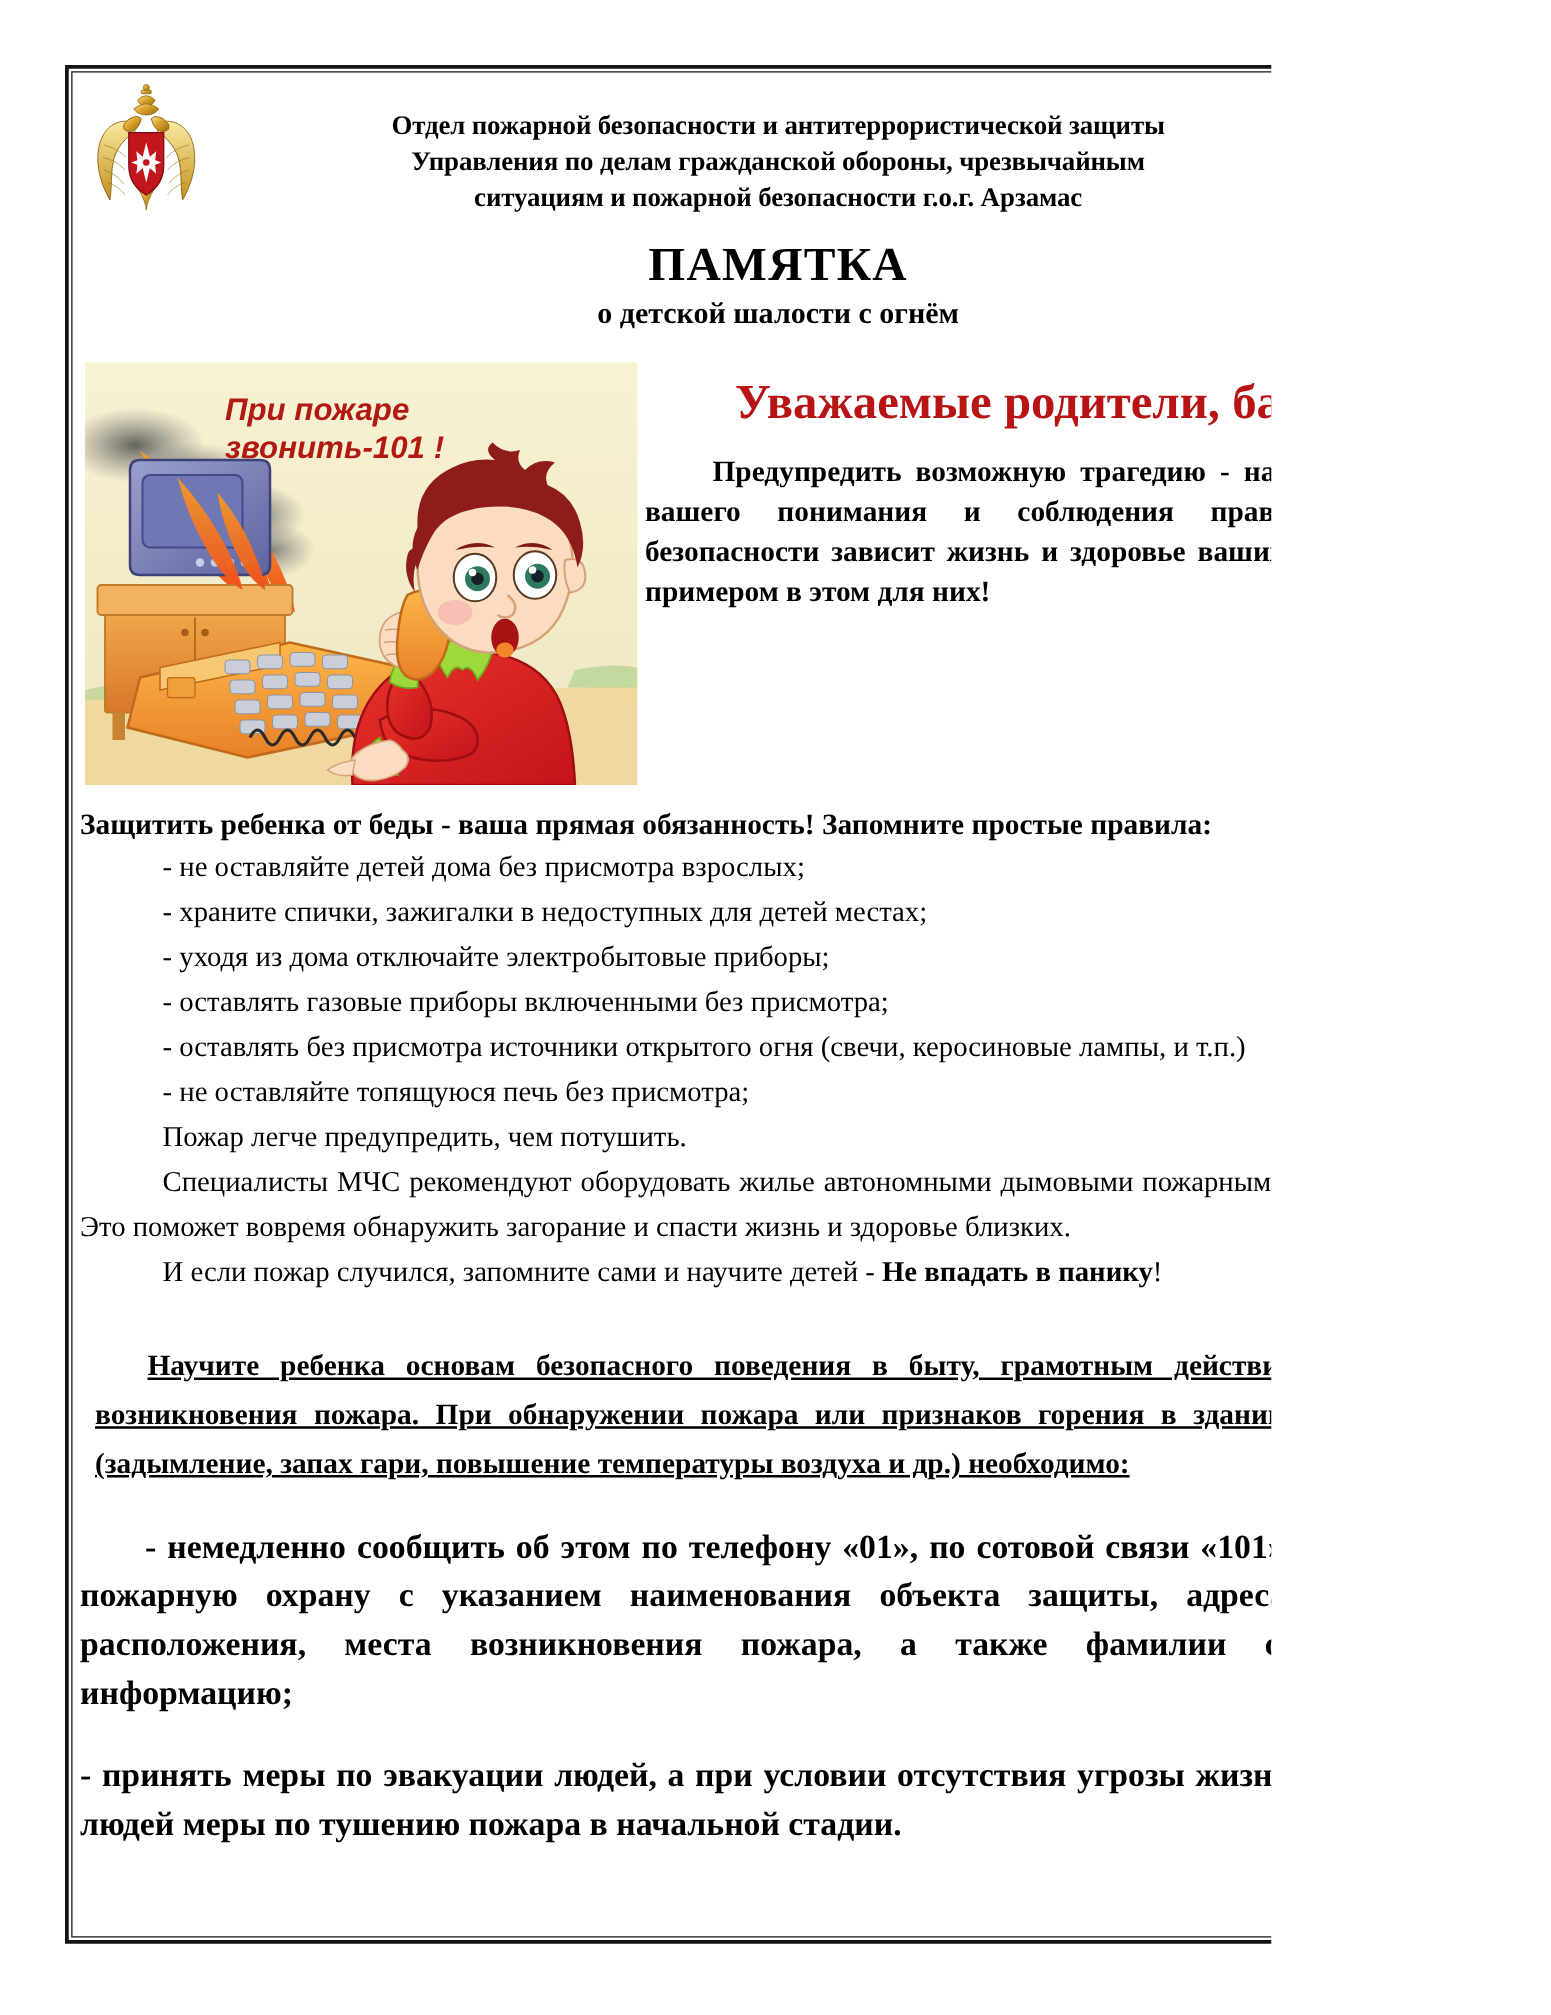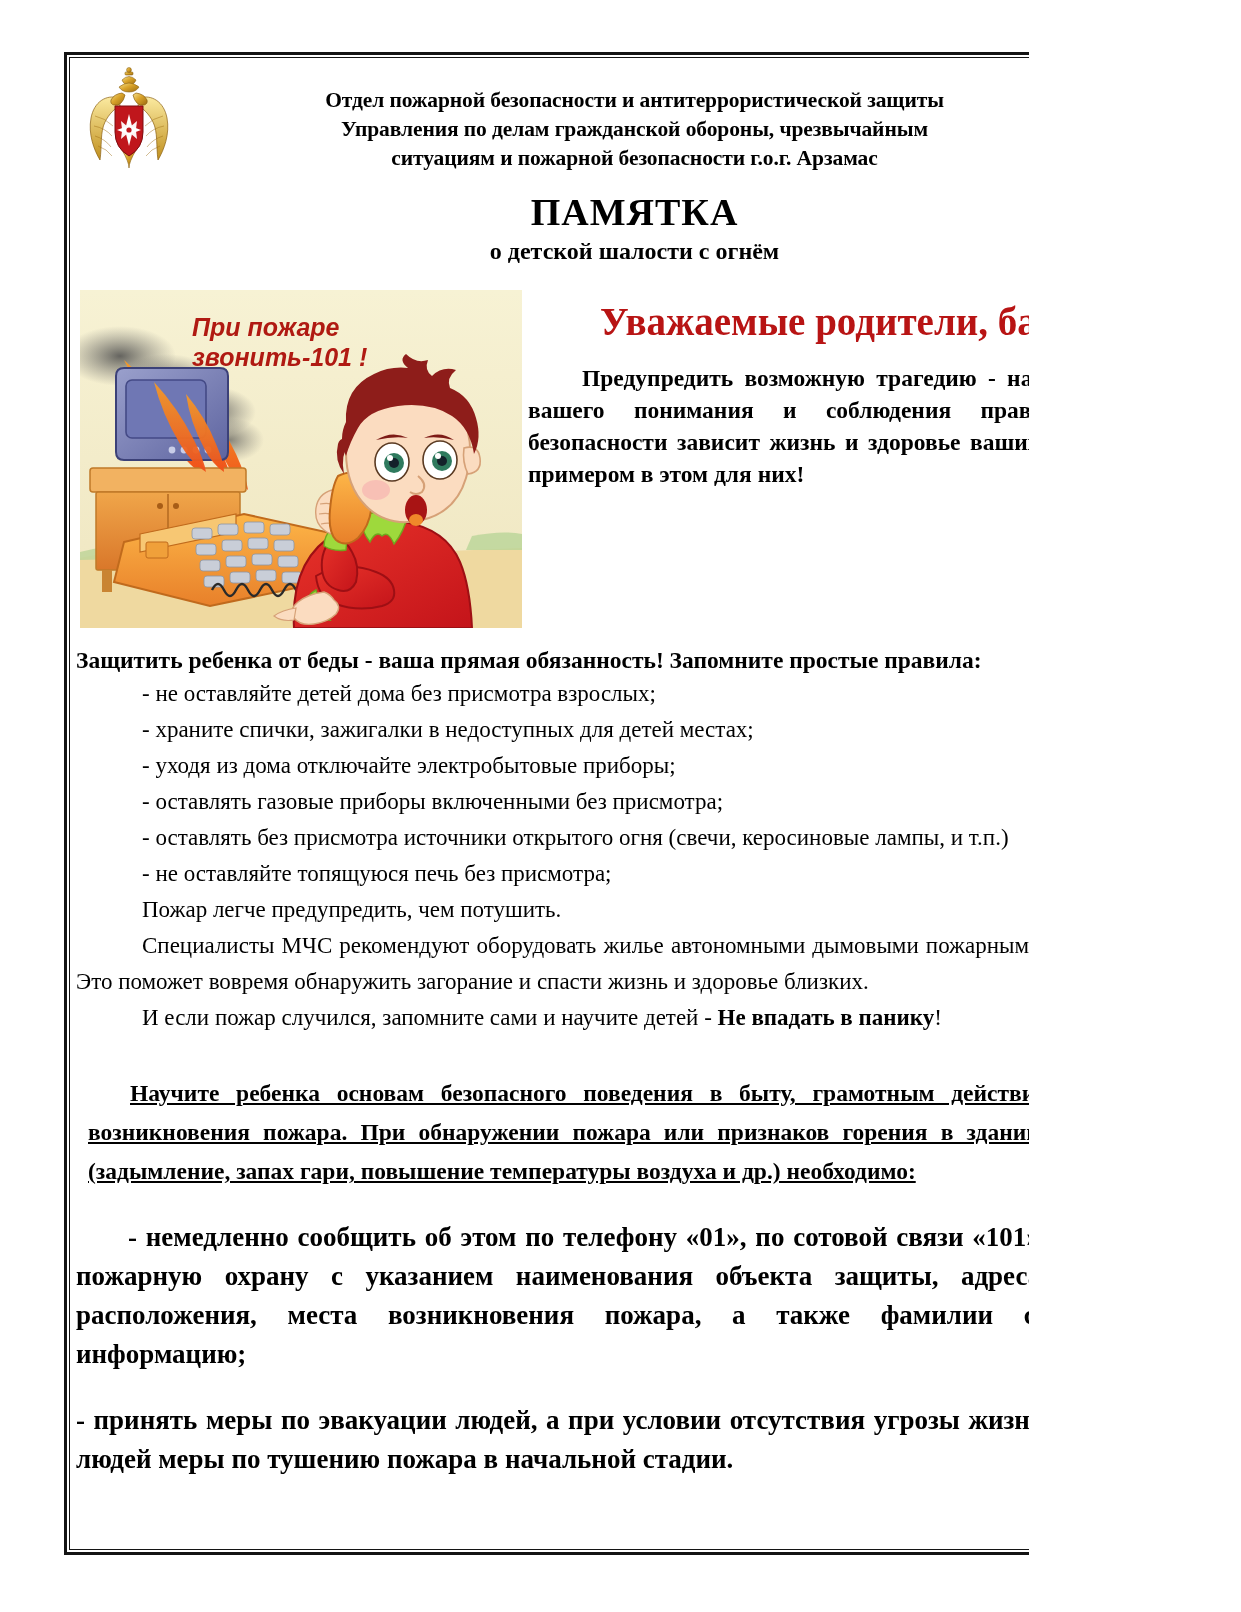--- a/index.html
+++ b/index.html
@@ -4,21 +4,21 @@
 <title>Памятка о детской шалости с огнём</title>
 <style>
   html,body{margin:0;padding:0;background:#ffffff;}
   body{
     width:1241px;height:1612px;
     font-family:"Liberation Serif","DejaVu Serif",serif;
     color:#000;
     -webkit-font-smoothing:antialiased;
   }
   .page{
-    position:absolute;left:12px;top:0;width:1017px;height:1612px;
+    position:absolute;left:0;top:0;width:1017px;height:1612px;
     background:#fff;overflow:hidden;
   }
   
   .frame-outer{
     position:absolute;left:52px;top:52px;
     width:1140px;height:1503px;
     border:3px solid #141414;
     box-sizing:border-box;
   }
   .frame-inner{

